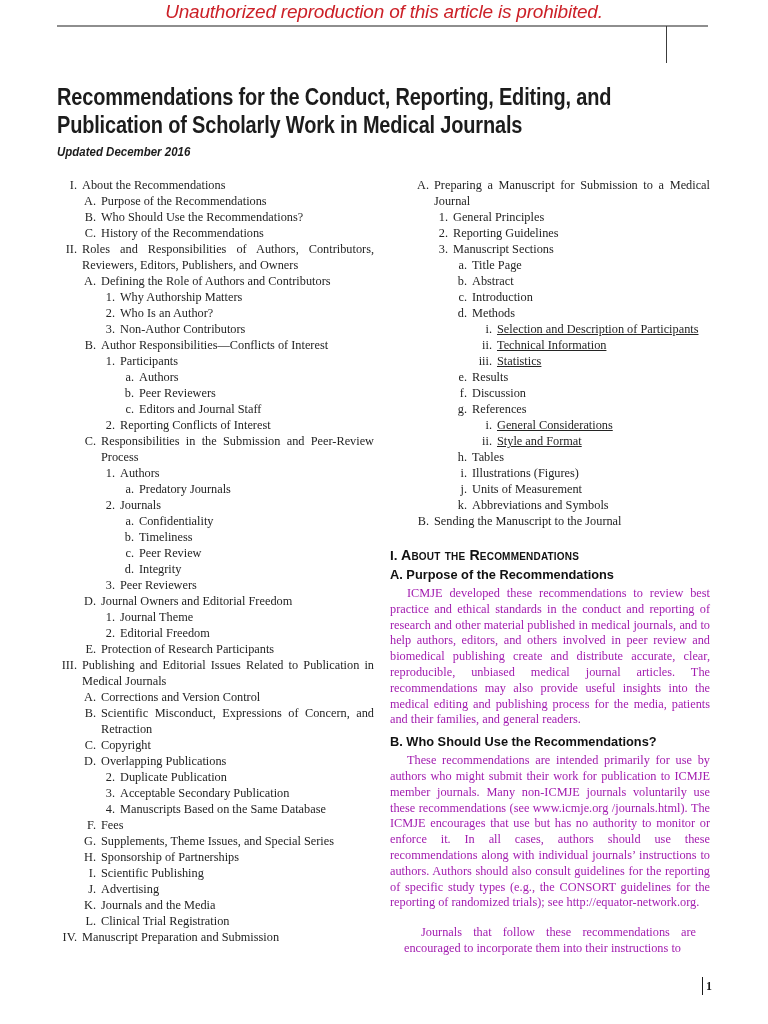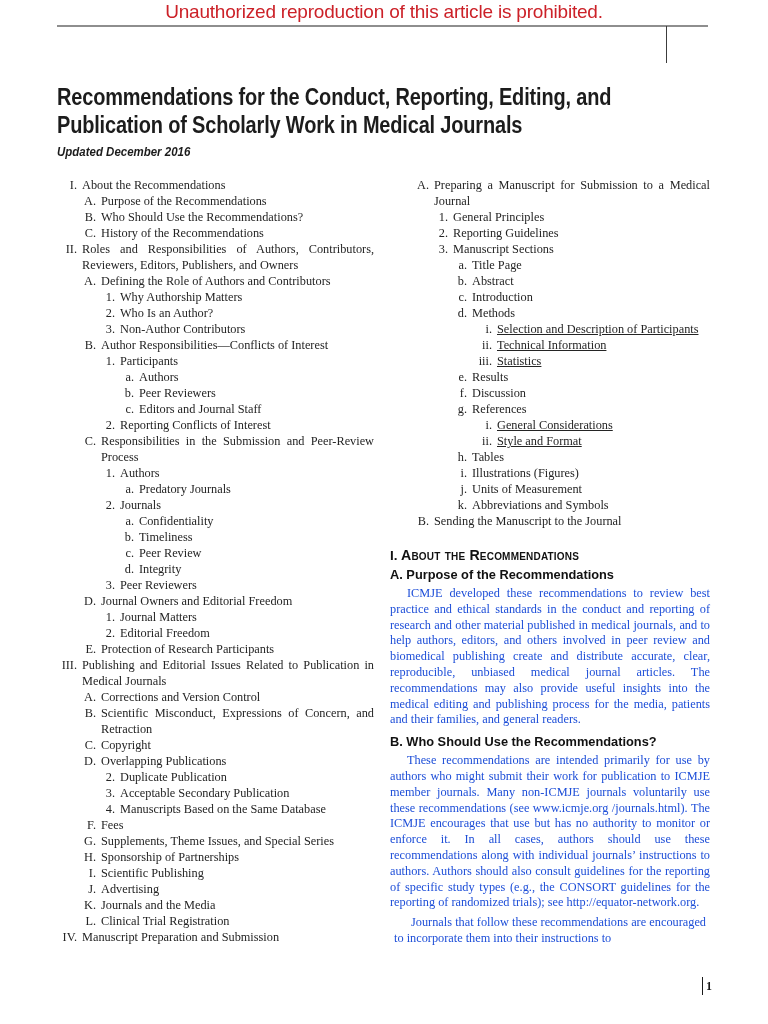--- a/index.html
+++ b/index.html
@@ -9,20 +9,21 @@
     font-family:"Liberation Serif", serif;
     -webkit-font-smoothing:antialiased;
   }
   
   .banner {
     position:absolute; top:1px; left:0; width:768px;
     text-align:center;
     font-family:"Liberation Sans", sans-serif;
     font-size:19px; letter-spacing:-0.2px;
     color:#cc2128;
+    font-style:italic;
   }
   .hline { position:absolute; left:57px; top:25px; width:651px; height:2px; background:#8e8e8e; }
   .vline-top { position:absolute; left:666px; top:26px; width:1px; height:37px; background:#3c3c3c; }
 
   
   .header {
     position:absolute; left:57px; top:83px; width:700px;
     transform:scaleX(0.85); transform-origin:left top;
     font-family:"Liberation Sans", sans-serif; color:#1c1c1c;
   }
@@ -58,21 +59,21 @@
     font-weight:700; color:#111; line-height:18px;
   }
   .sec-heading .sec-num { font-size:13.5px; }
   .sec-heading .sec-title { font-variant:small-caps; font-size:14.2px; letter-spacing:0.2px; }
   .sub-heading {
     font-family:"Liberation Sans", sans-serif;
     font-weight:700; font-size:12.8px; color:#111;
     margin:2px 0 3px 0; line-height:16px;
   }
   .body-para {
-    text-align:justify; text-indent:17px; line-height:15.8px; color:#1d4ed8;
+    text-align:justify; text-indent:17px; line-height:15.8px; color:#a21caf;
   }
   .body-para + .body-para { margin-top:0; }
 
   
   .page-number {
     position:absolute; left:702px; top:977px;
     font-family:"Liberation Serif", serif;
     font-weight:700; font-size:12px; color:#1a1a1a;
     border-left:1px solid #1a1a1a; padding-left:3px; line-height:18px;
   }
@@ -160,21 +161,21 @@
     <div class="toc-item lvl4">
       <span class="num">d.</span><span>Integrity</span>
     </div>
     <div class="toc-item lvl3">
       <span class="num">3.</span><span>Peer Reviewers</span>
     </div>
     <div class="toc-item lvl2">
       <span class="num">D.</span><span>Journal Owners and Editorial Freedom</span>
     </div>
     <div class="toc-item lvl3">
-      <span class="num">1.</span><span>Journal Matters</span>
+      <span class="num">1.</span><span>Journal Theme</span>
     </div>
     <div class="toc-item lvl3">
       <span class="num">2.</span><span>Editorial Freedom</span>
     </div>
     <div class="toc-item lvl2">
       <span class="num">E.</span><span>Protection of Research Participants</span>
     </div>
     <div class="toc-item lvl1">
       <span class="num">III.</span><span>Publishing and Editorial Issues Related to Publication in Medical Journals</span>
     </div>
@@ -296,16 +297,16 @@
   <div class="sec-heading">
     <span class="sec-num">I.</span>
     <span class="sec-title">About the Recommendations</span>
   </div>
 
   <div class="sub-heading">A. Purpose of the Recommendations</div>
   <p class="body-para" style="margin:0">ICMJE developed these recommendations to review best practice and ethical standards in the conduct and reporting of research and other material published in medical journals, and to help authors, editors, and others involved in peer review and biomedical publishing create and distribute accurate, clear, reproducible, unbiased medical journal articles. The recommendations may also provide useful insights into the medical editing and publishing process for the media, patients and their families, and general readers.</p>
 
   <div class="sub-heading" style="margin-top:6px">B. Who Should Use the Recommendations?</div>
   <p class="body-para" style="margin:0">These recommendations are intended primarily for use by authors who might submit their work for publication to ICMJE member journals. Many non-ICMJE journals voluntarily use these recommendations (see www.icmje.org /journals.html). The ICMJE encourages that use but has no authority to monitor or enforce it. In all cases, authors should use these recommendations along with individual journals’ instructions to authors. Authors should also consult guidelines for the reporting of specific study types (e.g., the CONSORT guidelines for the reporting of randomized trials); see http://equator-network.org.</p>
-  <p class="body-para" style="margin:4px">Journals that follow these recommendations are encouraged to incorporate them into their instructions to</p>
+  <p class="body-para" style="margin:14px">Journals that follow these recommendations are encouraged to incorporate them into their instructions to</p>
 </div>
 
 <div class="page-number">1</div>
 
 </body></html>

